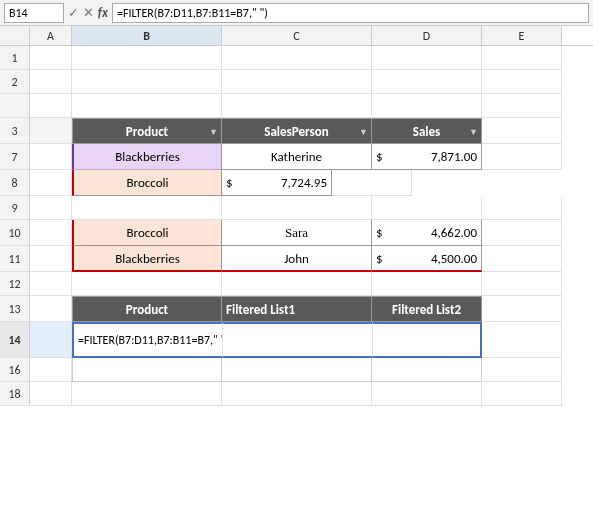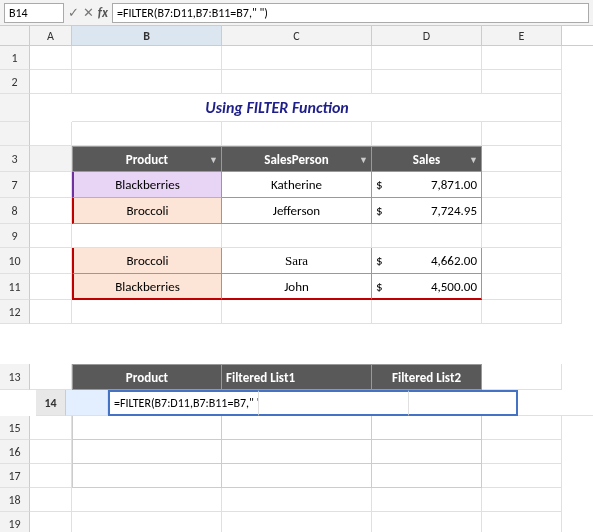--- a/index.html
+++ b/index.html
@@ -221,28 +221,20 @@
       <div class="row-num">2</div>
       <div class="cell col-a"></div>
       <div class="cell col-b" style="text-align:center; justify-content:center;">
         
       </div>
       <div class="cell col-c"></div>
       <div class="cell col-d"></div>
       <div class="cell col-e"></div>
     </div>
 
-    <div class="grid-row" style="height:28px; min-height:28px;">
-      <div class="row-num"></div>
-      <div class="cell col-a" style="border:none;"></div>
-      <div class="cell col-b col-c col-d title-cell" style="width:410px; border:none; border-bottom:1px solid #e0e0e0;">
-        <span>Using FILTER Function</span>
-      </div>
-      <div class="cell col-e" style="border-bottom:1px solid #e0e0e0;"></div>
-    </div>
 
     <div class="grid-row">
       <div class="row-num"></div>
       <div class="cell col-a"></div>
       <div class="cell col-b"></div>
       <div class="cell col-c"></div>
       <div class="cell col-d"></div>
       <div class="cell col-e"></div>
     </div>
 
@@ -279,23 +271,20 @@
       </div>
       <div class="cell col-e"></div>
     </div>
 
     <div class="grid-row" style="height:26px; min-height:26px;">
       <div class="row-num">8</div>
       <div class="cell col-a"></div>
       <div class="cell col-b center row-red-b" style="border:1px solid #999; border-top:none; border-left:2px solid #c00000; border-right:1px solid #999;">
         <span>Broccoli</span>
       </div>
-      <div class="cell col-c center" style="border:1px solid #999; border-top:none; border-left:none;">
-        <span>Jefferson</span>
-      </div>
       <div class="cell col-d" style="border-right: 1px solid rgb(153, 153, 153); border-bottom: 1px solid rgb(153, 153, 153); border-image: initial; border-top: none; border-left: none; display: flex; align-items: center; padding: 0px 4px; gap: 4px;">
         <span style="margin-right:4px;">$</span>
         <span style="margin-left:auto;">7,724.95</span>
       </div>
       <div class="cell col-e"></div>
     </div>
 
     <div class="grid-row">
       <div class="row-num">9</div>
       <div class="cell col-a"></div>
@@ -339,85 +328,61 @@
 
     <div class="grid-row">
       <div class="row-num">12</div>
       <div class="cell col-a"></div>
       <div class="cell col-b"></div>
       <div class="cell col-c"></div>
       <div class="cell col-d"></div>
       <div class="cell col-e"></div>
     </div>
 
-    <div class="grid-row" style="height:34px; min-height:26px;margin-top:40px;">
+    <div class="grid-row" style="height:26px; min-height:26px;">
       <div class="row-num">13</div>
       <div class="cell col-a"></div>
       <div class="cell col-b tbl-header2" style="border:1px solid #999; justify-content:center;">
         <span>Product</span>
       </div>
       <div class="cell col-c tbl-header2" style="border:1px solid #999; border-left:none; justify-content:flex-start;">
         <span>Filtered List1</span>
       </div>
       <div class="cell col-d tbl-header2" style="border:1px solid #999; border-left:none; justify-content:center;">
         <span>Filtered List2</span>
       </div>
       <div class="cell col-e"></div>
     </div>
 
-    <div class="grid-row" style="height:26px; min-height:26px;padding-left:36px;">
+    <div class="grid-row" style="height:36px; min-height:26px;">
       <div class="row-num active">14</div>
       <div class="cell col-a" style="background:#e3efff;"></div>
       <div class="cell col-b formula-cell" style="border:2px solid #4472c4; border-right:none; font-size:12px; background:#fff;">
         <span>=FILTER(B7:D11,B7:B11=B7," ")</span>
       </div>
       <div class="cell col-c" style="border-top:2px solid #4472c4; border-bottom:2px solid #4472c4; border-right:none; border-left:1px solid #e0e0e0;"></div>
       <div class="cell col-d" style="border-top:2px solid #4472c4; border-bottom:2px solid #4472c4; border-right:2px solid #4472c4; border-left:1px solid #e0e0e0;"></div>
       <div class="cell col-e"></div>
     </div>
 
+
     <div class="grid-row" style="height:24px; min-height:24px;">
-      <div class="row-num">15</div>
+      <div class="row-num">16</div>
       <div class="cell col-a"></div>
       <div class="cell col-b" style="border:1px solid #ccc; border-top:none;"></div>
       <div class="cell col-c" style="border:1px solid #ccc; border-top:none; border-left:none;"></div>
       <div class="cell col-d" style="border:1px solid #ccc; border-top:none; border-left:none;"></div>
       <div class="cell col-e"></div>
     </div>
 
-    <div class="grid-row" style="height:24px; min-height:24px;">
-      <div class="row-num">16</div>
-      <div class="cell col-a"></div>
-      <div class="cell col-b" style="border:1px solid #ccc; border-top:none;"></div>
-      <div class="cell col-c" style="border:1px solid #ccc; border-top:none; border-left:none;"></div>
-      <div class="cell col-d" style="border:1px solid #ccc; border-top:none; border-left:none;"></div>
-      <div class="cell col-e"></div>
-    </div>
-
-    <div class="grid-row" style="height:24px; min-height:24px;">
-      <div class="row-num">17</div>
-      <div class="cell col-a"></div>
-      <div class="cell col-b" style="border:1px solid #ccc; border-top:none;"></div>
-      <div class="cell col-c" style="border:1px solid #ccc; border-top:none; border-left:none;"></div>
-      <div class="cell col-d" style="border:1px solid #ccc; border-top:none; border-left:none;"></div>
-      <div class="cell col-e"></div>
-    </div>
 
     <div class="grid-row">
       <div class="row-num">18</div>
       <div class="cell col-a"></div>
       <div class="cell col-b"></div>
       <div class="cell col-c"></div>
       <div class="cell col-d"></div>
       <div class="cell col-e"></div>
     </div>
 
-    <div class="grid-row">
-      <div class="row-num">19</div>
-      <div class="cell col-a"></div>
-      <div class="cell col-b"></div>
-      <div class="cell col-c"></div>
-      <div class="cell col-d"></div>
-      <div class="cell col-e"></div>
-    </div>
 
   </div>
 </div>
 
 </body></html>

